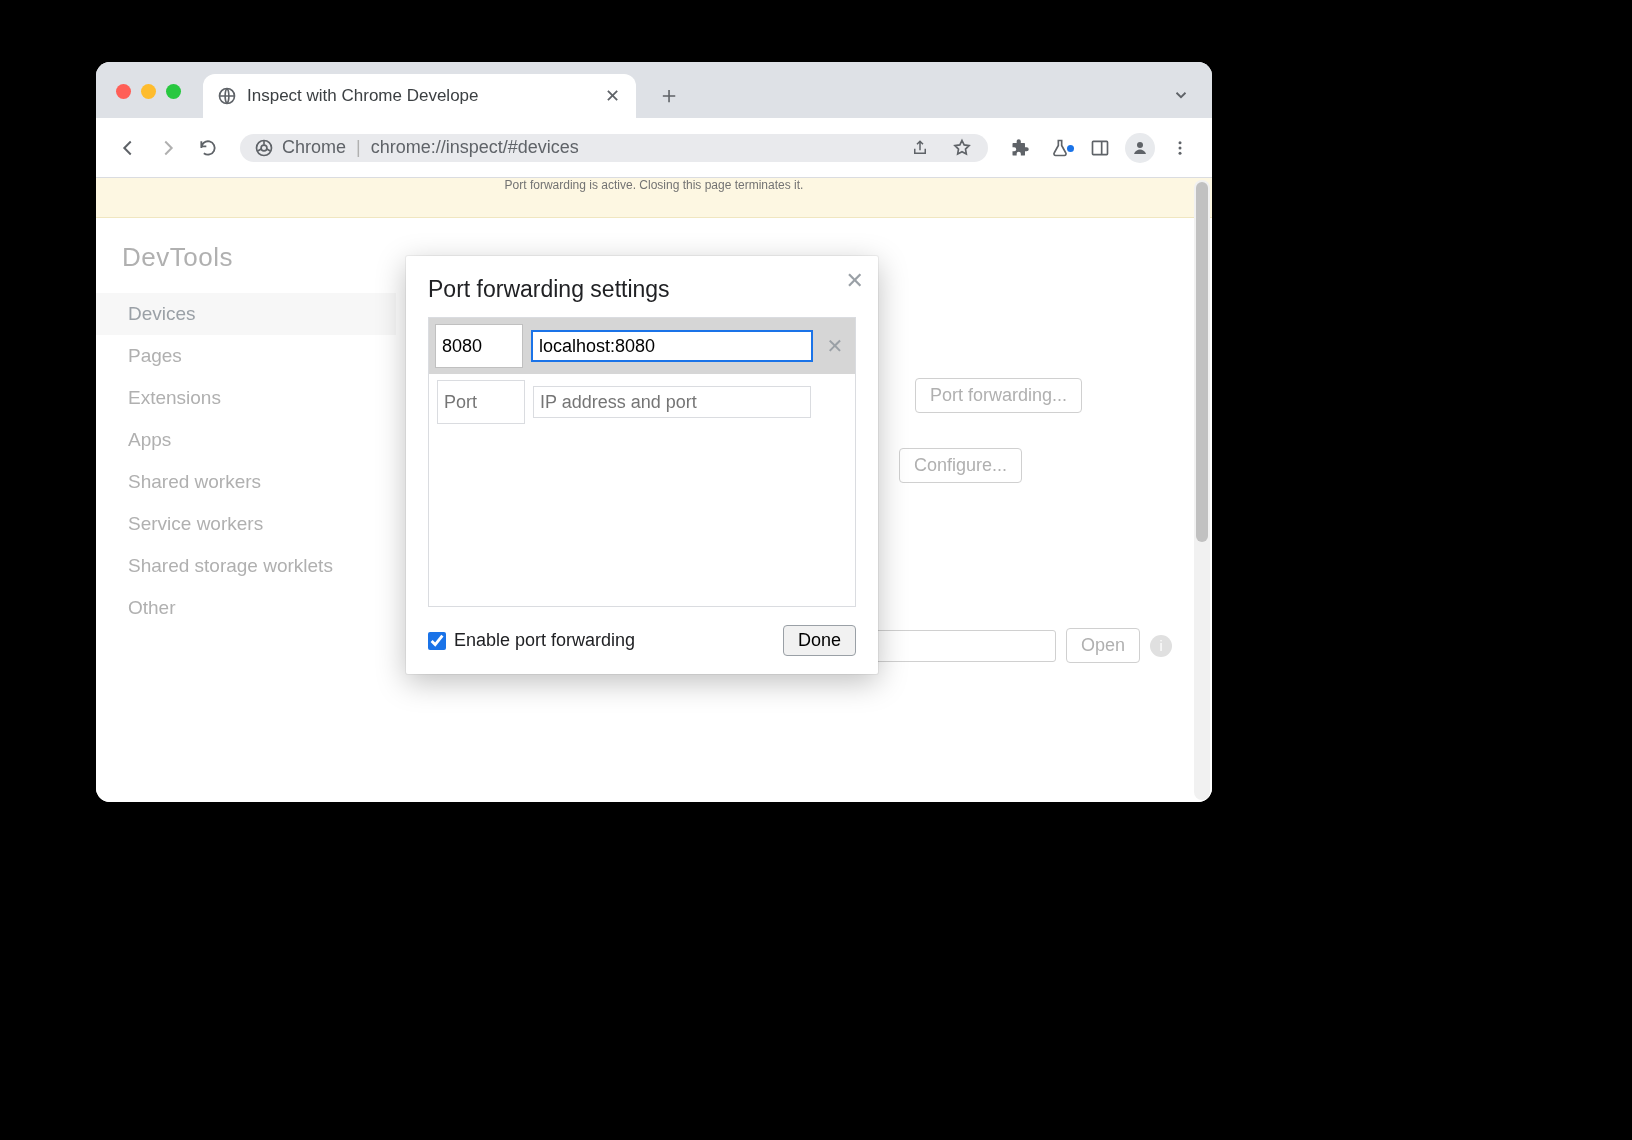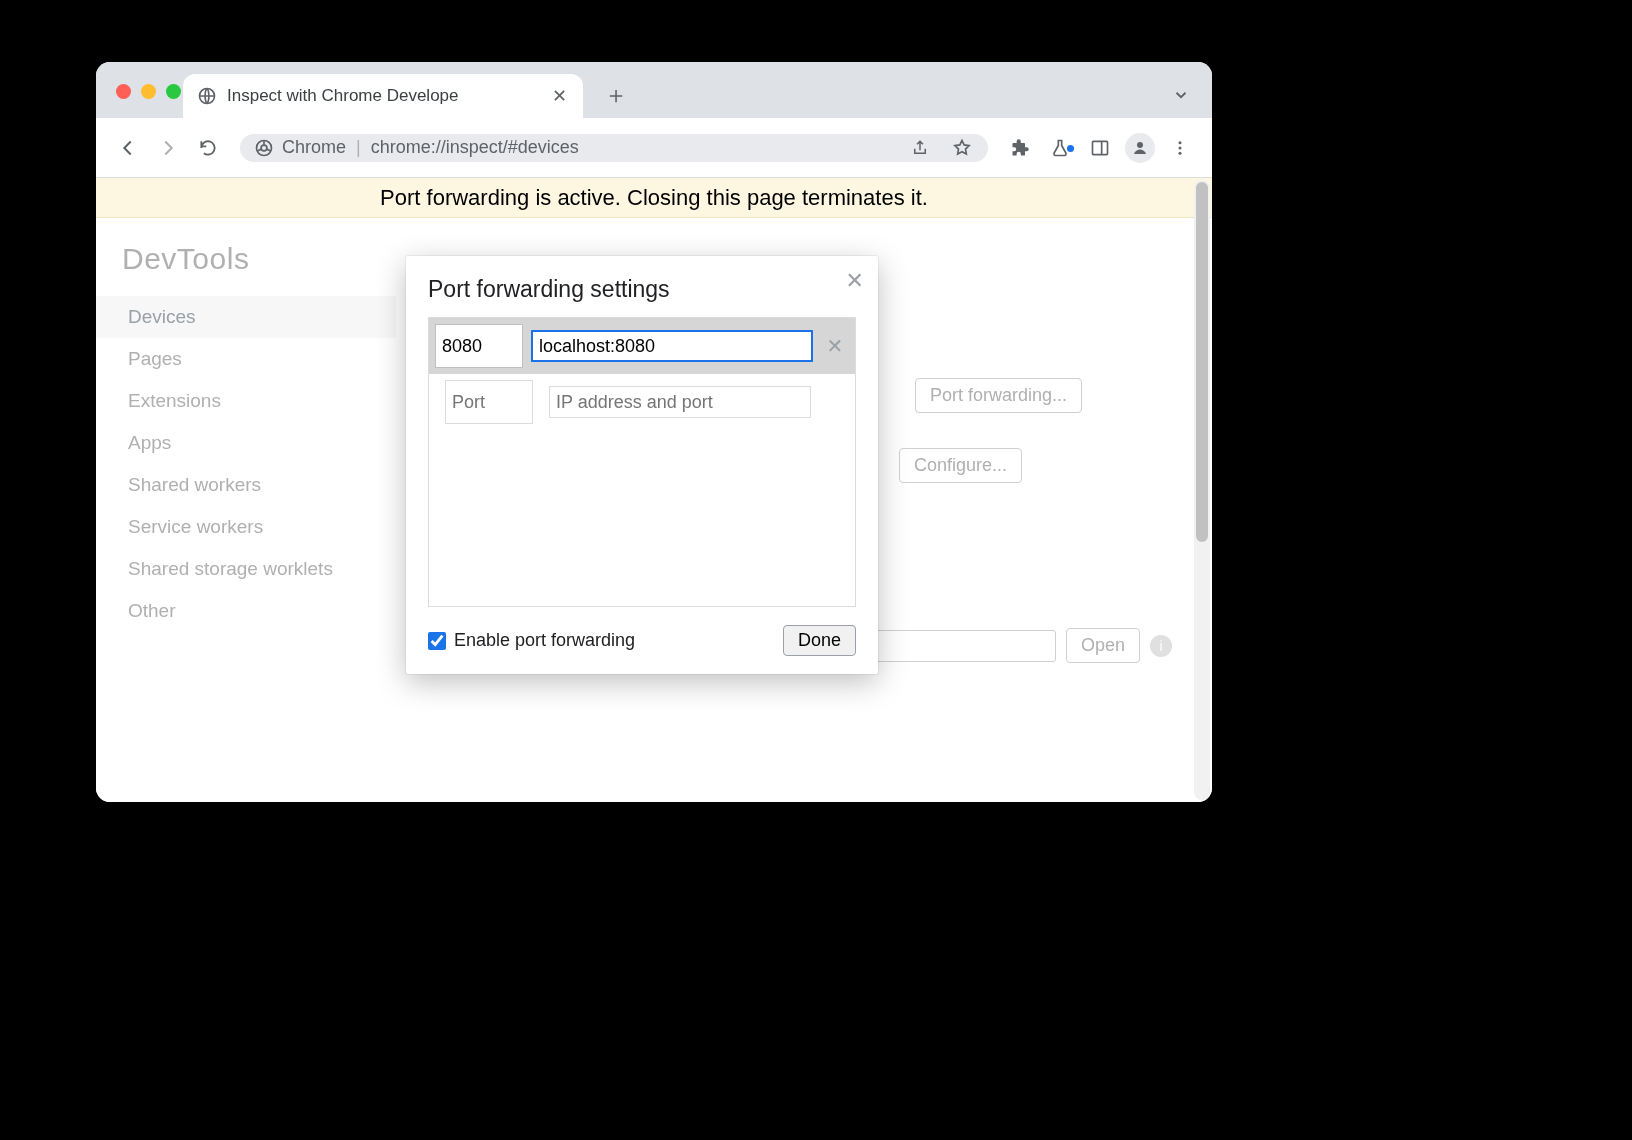--- a/index.html
+++ b/index.html
@@ -30,22 +30,22 @@
     align-items: flex-end;
     padding-left: 18px;
     position: relative;
   }
   .traffic { display: flex; gap: 10px; position: absolute; left: 20px; top: 22px; }
   .traffic .dot { width: 15px; height: 15px; border-radius: 50%; }
   .dot.red { background: #ff5f57; }
   .dot.yellow { background: #febc2e; }
   .dot.green { background: #28c840; }
   .tab {
-    margin-left: 69px;
-    width: 400px;
+    margin-left: 89px;
+    width: 433px;
     height: 44px;
     background: #fff;
     border-radius: 12px 12px 0 0;
     display: flex;
     align-items: center;
     padding: 0 14px;
     color: #3c4043;
     font-size: 17px;
     gap: 10px;
     position: relative;
@@ -82,28 +82,28 @@
   .omnibox .chrome-chip { display:flex; align-items:center; gap:8px; color:#5f6368; }
   .omnibox .sep { color:#b0b0b0; }
   .omnibox .url { color:#5f6368; }
   .omnibox .right { margin-left:auto; display:flex; gap:6px; align-items:center; color:#5f6368;}
   .ext-btn { width:36px; height:36px; display:flex; align-items:center; justify-content:center; color:#5f6368; cursor:pointer; border-radius:6px;}
   .avatar { width:30px; height:30px; border-radius:50%; background:#e8eaed; display:flex; align-items:center; justify-content:center; color:#5f6368;}
   .content-wrap { position: relative; flex:1; display:flex; flex-direction:column; }
   .banner {
     height: 40px;
     background: #fdf7e2;
-    color: #000000;
-    display:flex; align-items:center; justify-content:center;
-    font-size: 22px;
+    color: #737373;
+    display:flex; justify-content:center;
+    font-size: 12px;
     border-bottom: 1px solid #f0e6c0;
   }
   .page { flex:1; display:flex; position:relative; background:#fff;}
   .sidebar { width: 310px; padding: 24px 10px 0 26px; color:#9aa0a6;}
-  .sidebar-title { font-size: 30px; font-weight: 400; color:#b0b0b0; margin-bottom: 20px; letter-spacing:0.5px;}
+  .sidebar-title { font-size: 26px; font-weight: 400; color:#b0b0b0; margin-bottom: 20px; letter-spacing:0.5px;}
   .sidebar-item { font-size: 19px; padding: 10px 6px; color:#b0b0b0; cursor:pointer;}
   .sidebar-item.active { background: rgba(0,0,0,0.03); color:#9aa0a6; border-left: 0; margin-left:-26px; padding-left:32px;}
   .main { flex:1; position:relative; padding-top: 140px; padding-left: 440px;}
   .bg-btn { position:absolute; border:1px solid #d0d0d0; border-radius:4px; padding: 6px 14px; font-size:18px; color:#b0b0b0; background:#fff; cursor:pointer;}
   .bg-input-row { position:absolute; display:flex; gap:10px; align-items:center;}
   .bg-input { border:1px solid #d0d0d0; border-radius:3px; padding:4px 8px; font-size:17px; color:#b0b0b0; width:280px; height:32px;}
   .info-dot { width:22px; height:22px; border-radius:50%; background:#e0e0e0; color:#fff; display:inline-flex; align-items:center; justify-content:center; font-size:14px;}
   .scrollbar { position:absolute; right:2px; top:2px; width:16px; bottom:2px; background:#f1f1f1; border-radius:8px;}
   .scrollbar-thumb { position:absolute; left:2px; right:2px; top:2px; height:360px; background:#c1c1c1; border-radius:8px;}
 
@@ -117,21 +117,21 @@
     padding: 20px 22px 18px 22px;
   }
   .modal-close { position:absolute; right:14px; top:12px; color:#9aa0a6; font-size:22px; cursor:pointer;}
   .modal-title { font-size: 23px; color:#202124; font-weight:400; margin-bottom: 14px;}
   .rules { border:1px solid #dadce0; height: 290px; }
   .rule-row { display:flex; align-items:center; gap:8px; padding:6px 8px;}
   .rule-row.active { background:#d6d6d6; padding:6px 6px;}
   .port-input { width: 88px; height:44px; border:1px solid #c0c0c0; background:#fff; font-size:18px; padding:0 6px;}
   .addr-input { flex:1; height:32px; border:2px solid #1a73e8; background:#fff; font-size:18px; padding:0 6px; outline:none;}
   .row-del { width:28px; text-align:center; color:#9aa0a6; font-size:20px; cursor:pointer;}
-  .empty-row .port-input, .empty-row .addr-input { border:1px solid #dadce0; color:#9aa0a6;margin-left:8px; }
+  .empty-row .port-input, .empty-row .addr-input { border:1px solid #dadce0; color:#9aa0a6; }
   .empty-row .addr-input { border:1px solid #dadce0; }
   .modal-desc { margin-top: 16px; font-size: 18px; color:#202124; line-height:1.35;}
   .modal-desc a { color:#1a73e8; text-decoration:underline; cursor:pointer;}
   .modal-footer { display:flex; align-items:center; justify-content:space-between; margin-top: 18px;}
   .cb-wrap { display:flex; align-items:center; gap:8px; font-size:18px; color:#202124;}
   .cb { width:18px; height:18px; accent-color:#1a73e8;}
   .done-btn { border:1px solid #9aa0a6; background:#f1f1f1; border-radius:4px; padding:4px 14px; font-size:18px; cursor:pointer;}
   svg { display:block; }
 </style>
 </head>

